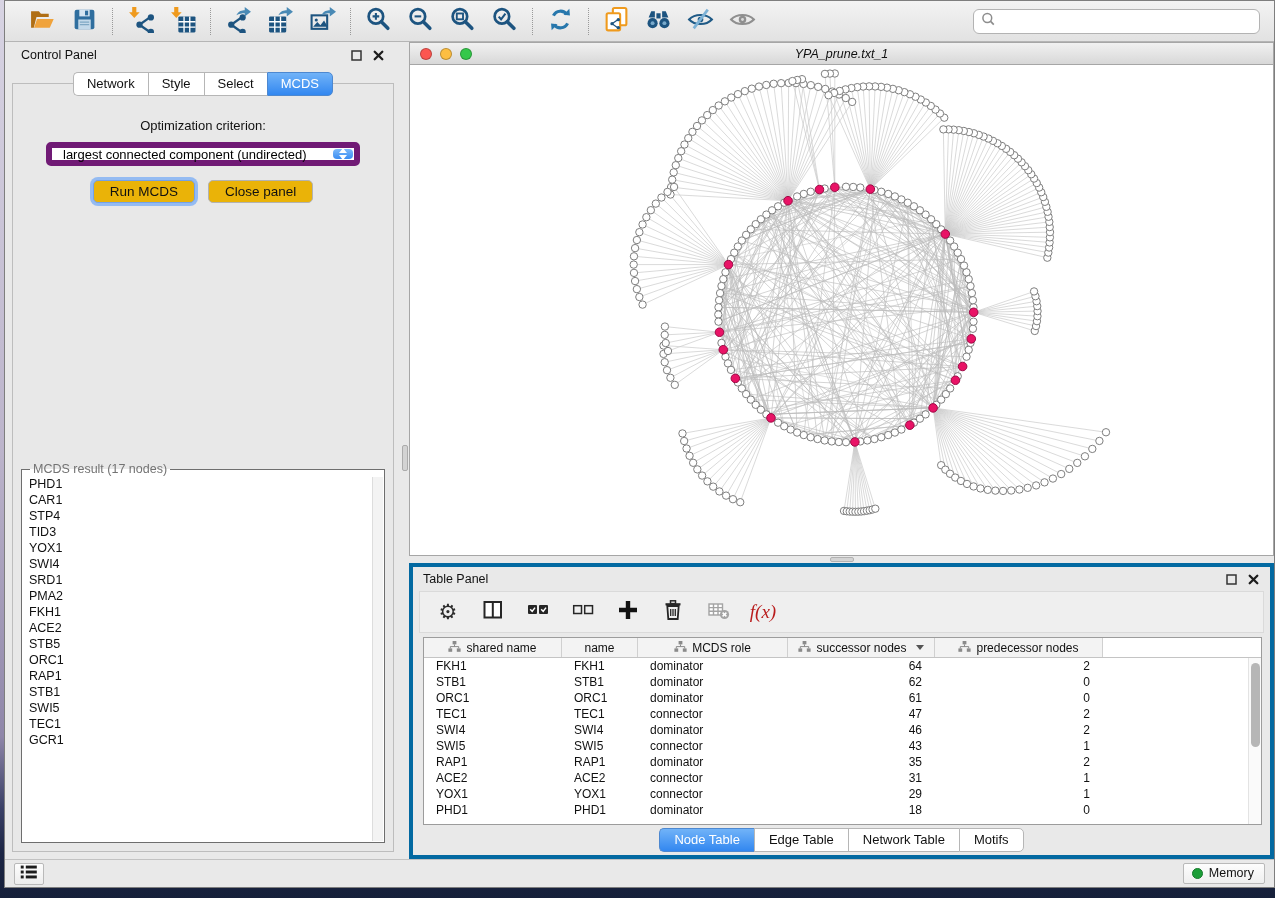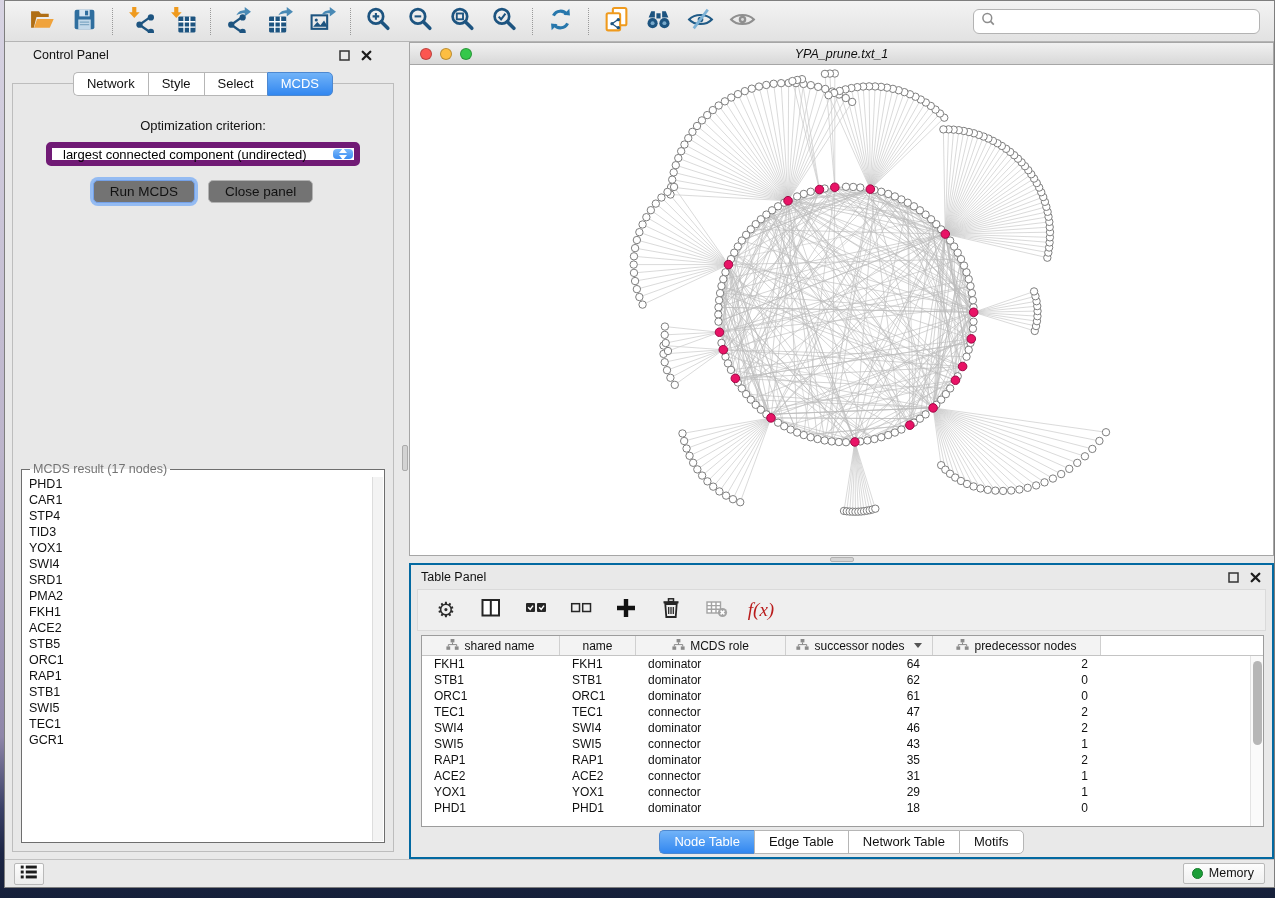--- a/index.html
+++ b/index.html
@@ -24,21 +24,21 @@
   .tb-group { display:flex; align-items:center; gap:15px; padding:0 14px; }
   .tb-sep { width:1px; height:27px; border-left:1px dotted #999; }
   .tb-btn { width:27px; height:27px; display:flex; align-items:center; justify-content:center; cursor:pointer; }
   .search-box {
     margin-left:auto; margin-right:4px; width:287px; height:25px; background:#fff;
     border:1px solid #b3b3b3; border-radius:6px; display:flex; align-items:center; padding:0 7px; gap:4px;
   }
   .search-box input { border:none; outline:none; flex:1; font-size:12px; font-family:inherit; background:transparent; }
   
   .control-panel { position:absolute; left:0; top:41px; width:396px; bottom:28px; background:#e9e9e9; }
-  .panel-header { height:26px; display:flex; align-items:center; padding:0 28px; font-size:12.5px; color:#111; }
+  .panel-header { height:26px; display:flex; align-items:center; padding:0 16px; font-size:12.5px; color:#111; }
   .ph-icons { margin-left:auto; display:flex; gap:9px; align-items:center; }
   .ph-btn { width:13px; height:13px; display:flex; align-items:center; justify-content:center; cursor:pointer; }
   .ctabs { position:absolute; top:30px; left:0; right:0; display:flex; justify-content:center; z-index:2; }
   .ctab {
     font-size:13px; padding:3px 13px; background:#fff; border:1px solid #b6b6b6; border-right:none;
     color:#111; cursor:pointer; line-height:16px;
   }
   .ctab:first-child { border-radius:5px 0 0 5px; }
   .ctab:last-child { border-radius:0 5px 5px 0; border-right:1px solid #b6b6b6; }
   .ctab.active { background:linear-gradient(#71b3f8,#3287f0); color:#fff; border-color:#4d88d0; }
@@ -53,21 +53,21 @@
   }
   .stepper {
     position:absolute; right:1px; top:1px; bottom:1px; width:20px; border-radius:4px;
     background:linear-gradient(#7cb9fa,#3a8cf2);
     display:flex; flex-direction:column; align-items:center; justify-content:center; gap:2px;
   }
   .tri-up { width:0;height:0;border-left:4px solid transparent;border-right:4px solid transparent;border-bottom:5px solid #fff; }
   .tri-dn { width:0;height:0;border-left:4px solid transparent;border-right:4px solid transparent;border-top:5px solid #fff; }
   .btn-row { display:flex; justify-content:center; gap:13px; margin-top:14px; }
   .btn {
-    font-size:13.5px; padding:3px 16px; background:#737373; border:1px solid #b2b2b2; border-radius:5px;
+    font-size:13.5px; padding:3px 16px; background:#eab308; border:1px solid #b2b2b2; border-radius:5px;
     font-family:inherit; cursor:pointer; color:#111;
   }
   .btn.focused { box-shadow:0 0 0 3px rgba(92,156,248,.6); border-color:#74a1e8; }
   .result-box {
     position:absolute; left:8px; right:8px; top:378px; bottom:8px;
     border:1px solid #6e6e6e; background:#fff;
   }
   .result-box legend { font-size:12.5px; margin-left:8px; padding:0 3px; color:#737373; }
   .result-list { padding-left:7px; font-size:12.5px; color:#111; position:relative; }
   .result-item { height:16px; line-height:16px; cursor:default; }
@@ -82,21 +82,21 @@
     display:flex; align-items:center; position:relative; flex:none;font-style:italic;
   }
   .lights { display:flex; gap:8px; padding-left:10px; z-index:1; }
   .light { width:12px; height:12px; border-radius:50%; border:1px solid rgba(0,0,0,.25); cursor:pointer; }
   .net-title { position:absolute; left:0; right:0; text-align:center; font-size:12.5px; color:#111; }
   .net-canvas { flex:1; background:#fff; border:1px solid #a6a6a6; border-top:none; position:relative; overflow:hidden; }
   .net-canvas svg { position:absolute; inset:0; width:100%; height:100%; }
   .hsplit { height:7px; position:relative; background:#e9e9e9; cursor:row-resize; flex:none; }
   .hsplit-handle { position:absolute; left:50%; top:1px; width:24px; height:5px; margin-left:-12px; background:#d4d4d4; border:1px solid #b2b2b2; border-radius:2px; }
   
-  .table-panel { height:296px; background:#e9e9e9; border:2px solid #0369a1; display:flex; flex-direction:column; flex:none; }
+  .table-panel { height:296px; background:#e9e9e9; border:4px solid #0369a1; display:flex; flex-direction:column; flex:none; }
   .tp-header { height:24px; display:flex; align-items:center; padding:0 10px; font-size:12.5px; color:#111; flex:none; }
   .tp-toolbar {
     height:42px; background:#efefef; border:1px solid #dadada; margin:0 6px; flex:none;
     display:flex; align-items:center; gap:21px; padding:0 16px;
   }
   .tpt-btn { width:24px; height:24px; display:flex; align-items:center; justify-content:center; cursor:pointer; }
   .gear-char { font-size:21px; color:#2d2d2d; line-height:22px; font-family:"DejaVu Sans", sans-serif; }
   .fx { font-family:"Liberation Serif","DejaVu Serif",serif; font-style:italic; font-size:19px; color:#b91c1c;text-align:right; }
   .tp-tablewrap { flex:1; margin:4px 8px 0 10px; background:#fff; border:1px solid #9c9c9c; position:relative; overflow:hidden; }
   .thead { display:flex; height:20px; background:#fff; border-bottom:1px solid #c4c4c4; }

